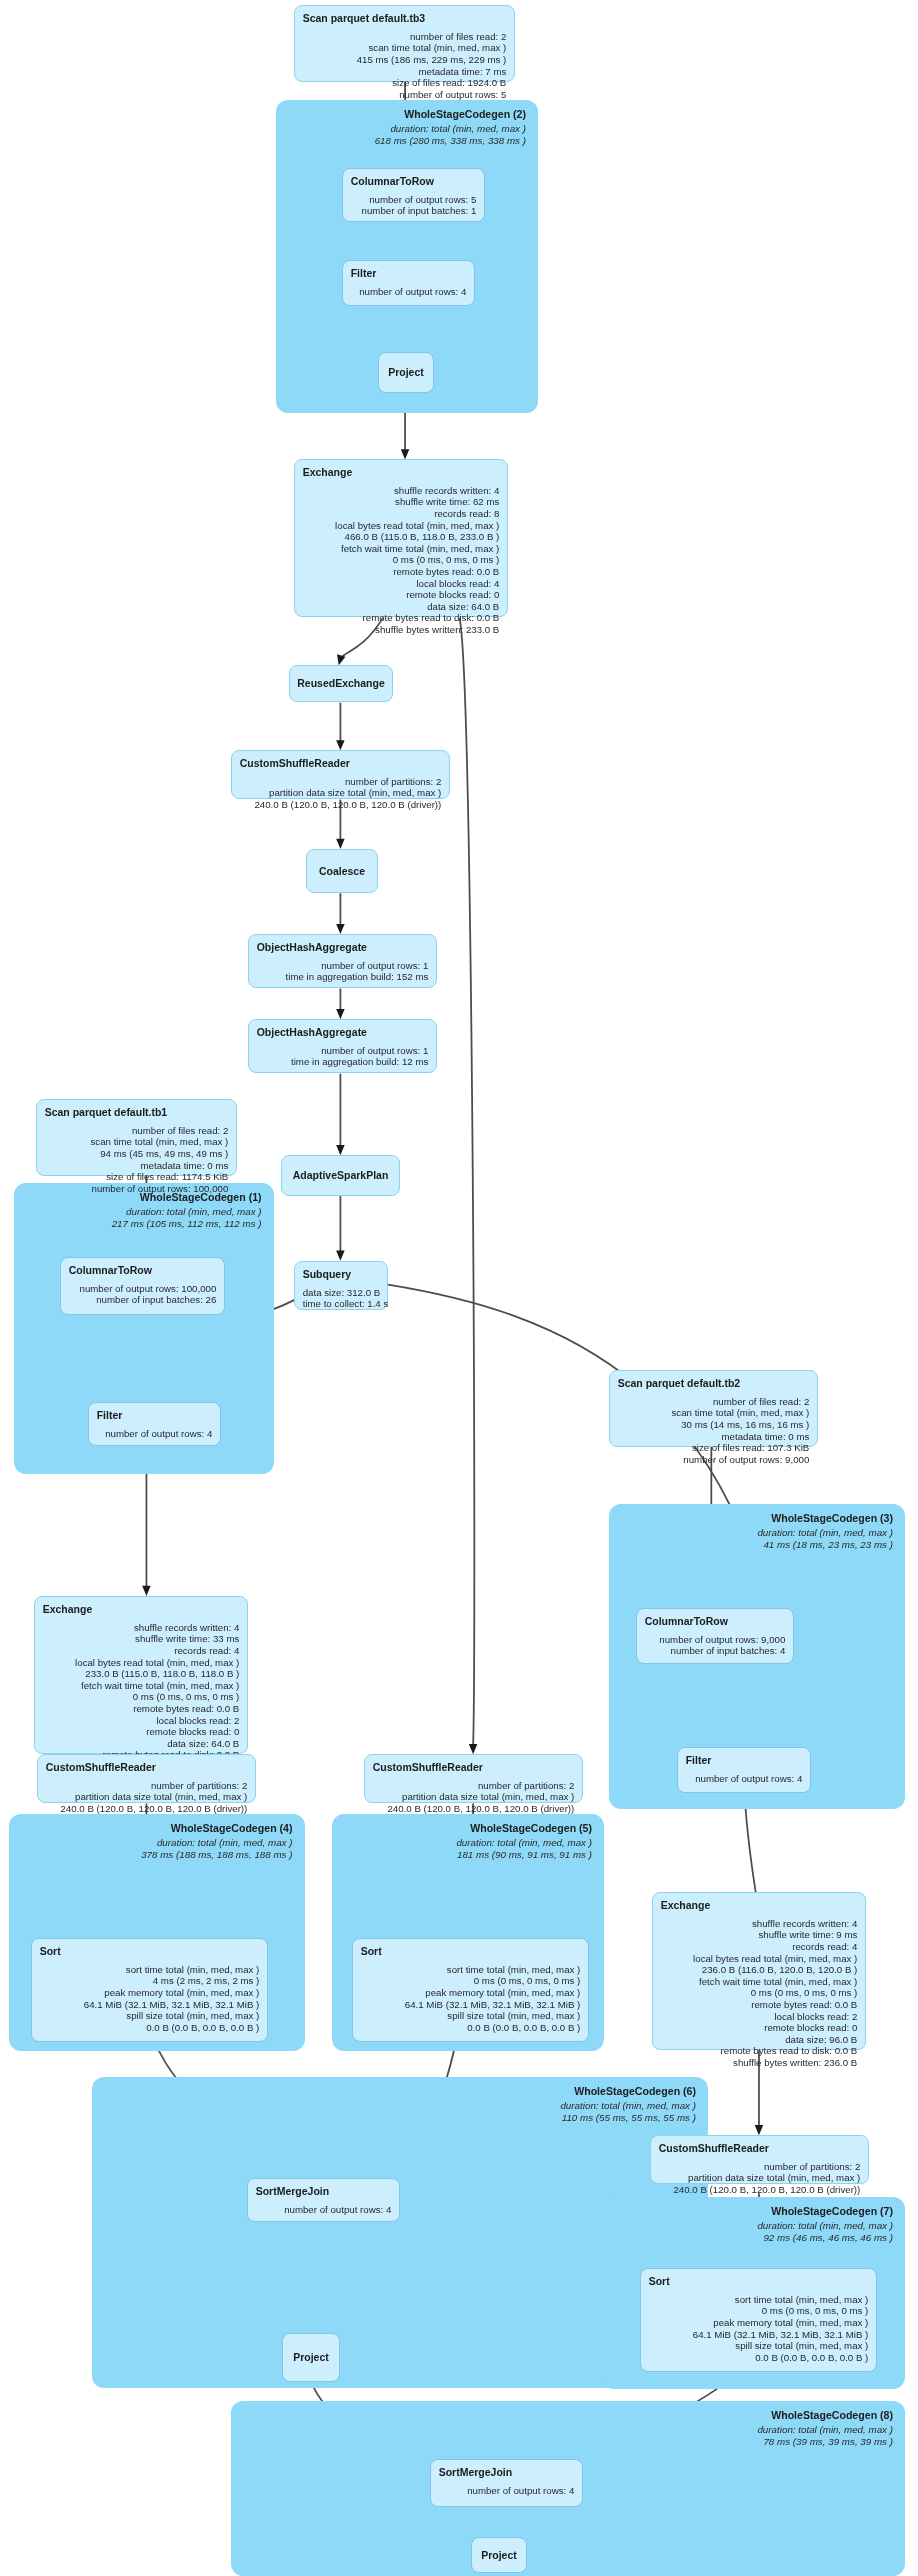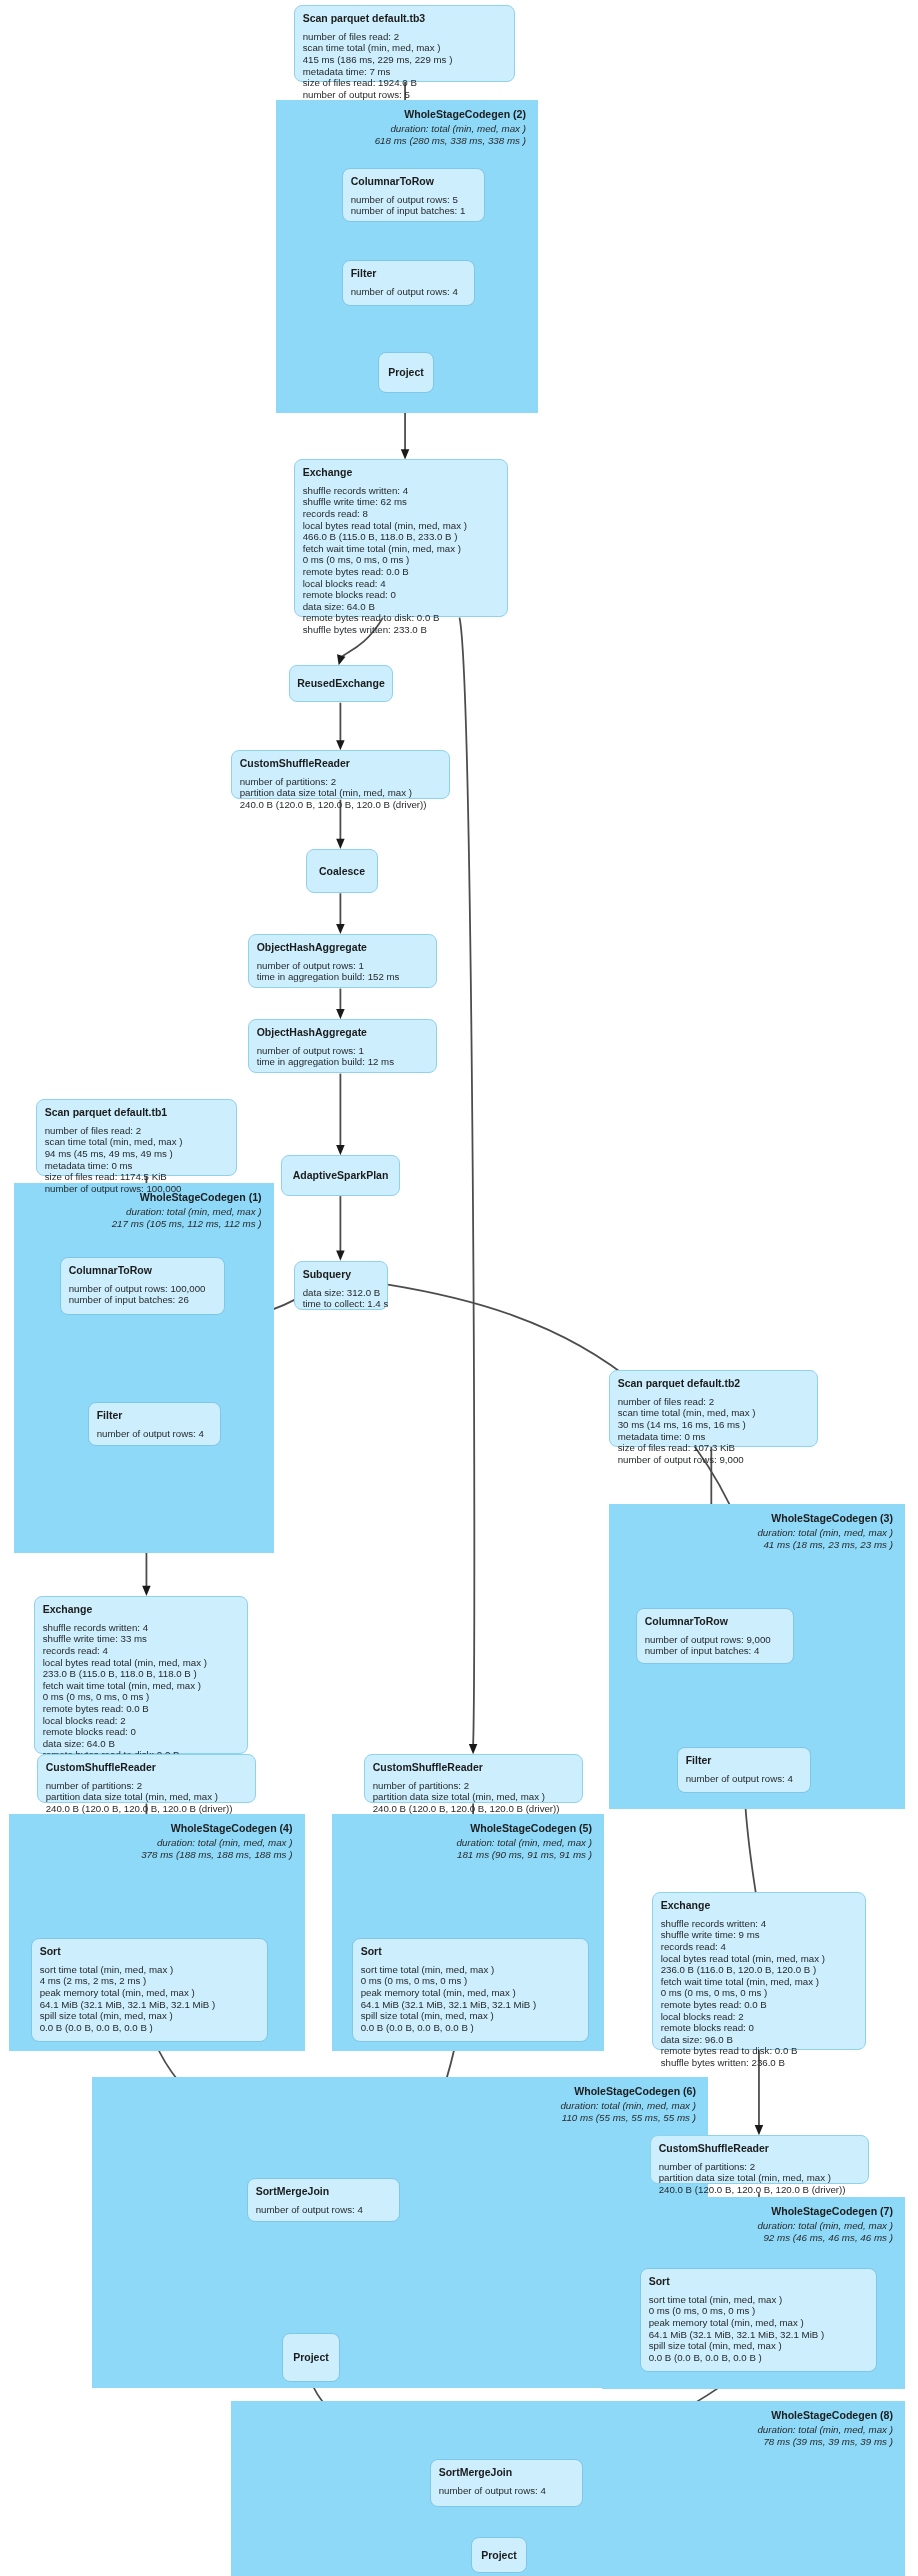--- a/index.html
+++ b/index.html
@@ -1,38 +1,38 @@
 <!DOCTYPE html>
 <html style="font-size:13.6px"><head>
 <meta charset="utf-8">
 <style>
   html,body{margin:0;padding:0;background:#fff;}
   body{font-family:"Liberation Sans", sans-serif;-webkit-font-smoothing:antialiased;}
   #stage{position:relative;width:919px;height:2576px;background:#ffffff;overflow:hidden;}
 
   
-  .cluster{position:absolute;background:#8ed8f8;border-radius:0;box-sizing:border-box;}
+  .cluster{position:absolute;background:#8ed8f8;border-radius:12px;box-sizing:border-box;}
   .cluster > .cluster-title{
     position:absolute;right:12px;top:7.7px;font-weight:bold;font-size:10.6px;color:#1d1d1d;
     white-space:nowrap;
   }
   .cluster > .cluster-sub{
     position:absolute;right:12px;top:23px;font-size:9.8px;color:#2a2a2a;
     text-align:right;white-space:nowrap;line-height:12px;font-style:italic;
   }
 
   
   .node{
     position:absolute;box-sizing:border-box;
     background:#cdeefd;border:0.9px solid #7fc6e8;border-radius:8px;
     padding:6px 7.7px 6.8px 7.7px;
   }
   .node.on-white{background:#cdeefd;border-color:#8fd2ee;}
   .node .t{font-weight:bold;font-size:10.5px;color:#1b1b1b;line-height:12.8px;white-space:nowrap;}
-  .node .m{font-size:9.7px;color:#26292b;line-height:11.6px;margin-top:6px;white-space:nowrap;}
+  .node .m{font-size:9.7px;color:#26292b;line-height:11.6px;margin-top:6px;white-space:nowrap;text-align:right;}
   .node .m div{white-space:nowrap;}
   .node.centered{display:flex;align-items:center;justify-content:center;padding:0;}
   .node.centered .t{text-align:center;}
 
   
   #edges{position:absolute;left:0;top:0;width:919px;height:2576px;pointer-events:none;}
   #edges path{fill:none;stroke:#4c4c4c;stroke-width:2.1px;}
   #edges polygon{fill:#1a1a1a;}
 </style>
 </head>
@@ -139,21 +139,21 @@
   </svg>
 
   <div class="cluster" style="left:276px;top:100px;width:262px;height:313px;">
     <div class="cluster-title">WholeStageCodegen (2)</div>
     <div class="cluster-sub">
       <div>duration: total (min, med, max )</div>
       <div>618 ms (280 ms, 338 ms, 338 ms )</div>
     </div>
   </div>
 
-  <div class="cluster" style="left:13.6px;top:1183px;width:260px;height:370px;">
+  <div class="cluster" style="left:13.6px;top:1183px;width:260px;height:291px;">
     <div class="cluster-title">WholeStageCodegen (1)</div>
     <div class="cluster-sub">
       <div>duration: total (min, med, max )</div>
       <div>217 ms (105 ms, 112 ms, 112 ms )</div>
     </div>
   </div>
 
   <div class="cluster" style="left:609px;top:1504px;width:296px;height:305px;">
     <div class="cluster-title">WholeStageCodegen (3)</div>
     <div class="cluster-sub">

